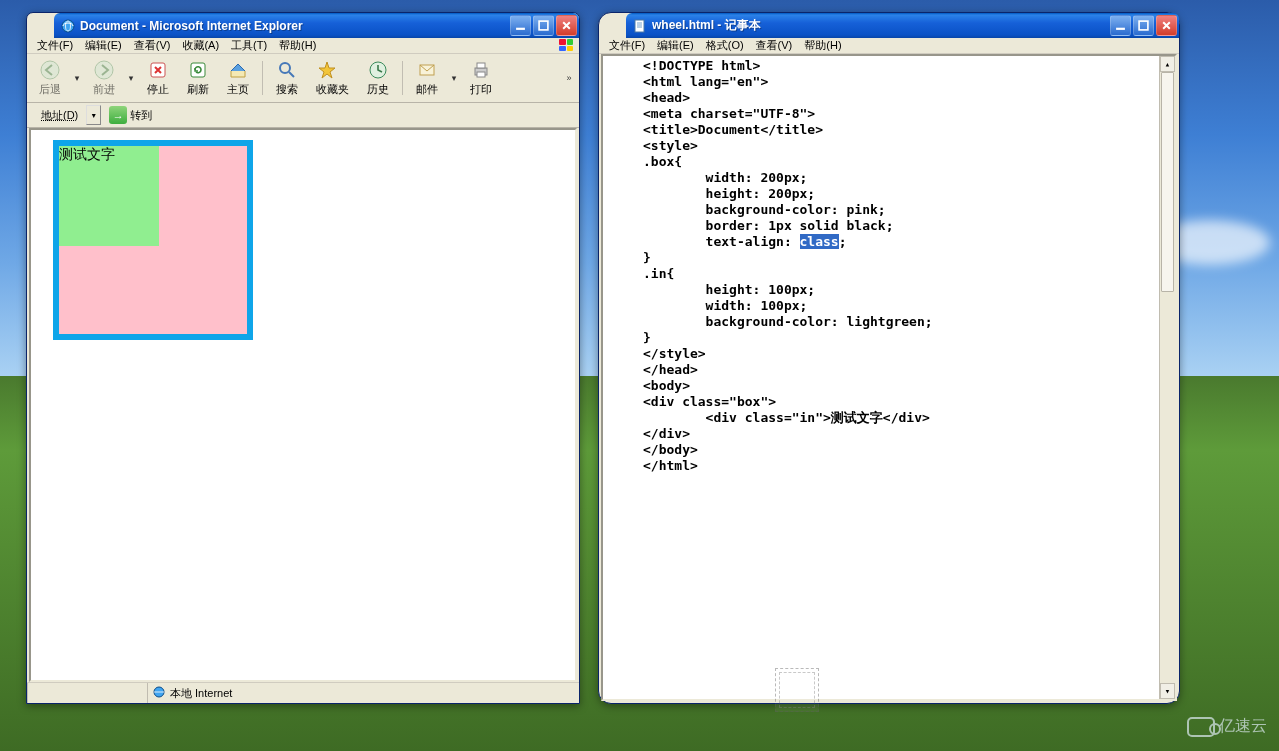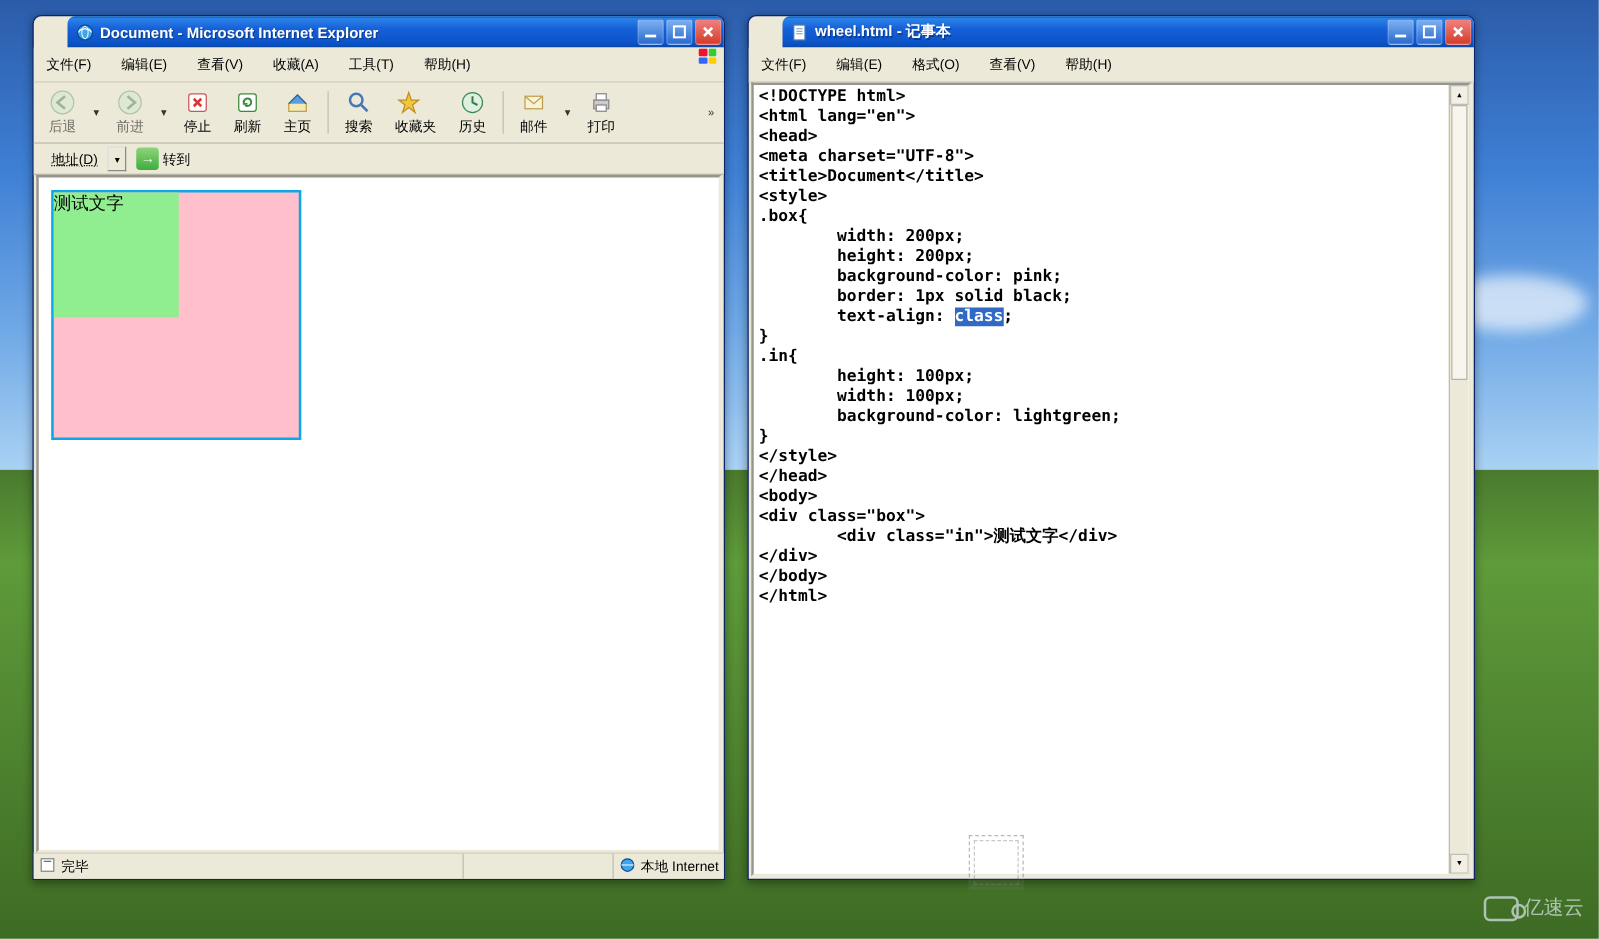--- a/index.html
+++ b/index.html
@@ -40,22 +40,22 @@
   border:1px solid #fff3;
   background: linear-gradient(to bottom, #7eb1f0, #2a6bcf);
   display:flex; align-items:center; justify-content:center;
   color:#fff; font-weight:bold; font-size:10px;
   cursor:pointer;
 }
 .winbtn.close { background: linear-gradient(to bottom, #f08080, #d23d2b); }
 .winbtn svg { width:11px; height:11px; }
 
 .menubar {
-  background:#ece9d8; height:28px;
-  display:flex; align-items:center; gap:12px;
+  background:#ece9d8; height:16px;
+  display:flex; align-items:center; gap:0;
   padding-left:4px;
   border-bottom:1px solid #d0ccc0;
   position:relative;
 }
 .menu-item { padding:2px 6px; cursor:pointer; }
 .menubar .xp-logo { position:absolute; right:2px; top:1px; width:18px; height:16px;}
 .xp-flag{display:grid;grid-template-columns:1fr 1fr;grid-template-rows:1fr 1fr;width:14px;height:12px;gap:1px;}
 .xp-flag span{border-radius:1px;}
 
 .toolbar {
@@ -88,38 +88,38 @@
 .go-btn{display:flex;align-items:center;gap:3px;padding:0 4px;cursor:pointer;}
 .go-sq{width:18px;height:18px;background:linear-gradient(to bottom,#8ed47a,#3eae3f);border-radius:3px;display:flex;align-items:center;justify-content:center;color:#fff;font-weight:bold;}
 
 .ie-content {
   flex:1; background:#fff;
   border:2px inset #ece9d8;
   margin:0 2px;
   padding:10px;
   overflow:auto;
 }
-.box-demo { width:200px; height:200px; background-color:pink; border:2px solid #0ea5e9; text-align:left; }
+.box-demo { width:200px; height:200px; background-color:pink; border:6px solid #0ea5e9; text-align:left;margin-left:12px; }
 .in-demo { height:100px; width:100px; background-color:lightgreen; font-size:14px; font-family:"SimSun";}
 
 .statusbar {
   height:21px; background:#ece9d8; border-top:1px solid #d0ccc0;
   display:flex; align-items:center; font-size:11px;
 }
 .status-left{flex:1; display:flex; align-items:center;gap:4px;padding-left:4px;}
 .status-right{display:flex;align-items:center;gap:4px;padding:0 4px;border-left:1px solid #c0bcb0;height:100%;}
 .status-mid{width:120px;border-left:1px solid #c0bcb0;height:100%;}
 
 
 .np-content {
   flex:1; background:#fff; border:2px inset #ece9d8; margin:0 2px 2px 2px;
   font-family:"NSimSun","SimSun","Courier New",monospace; font-size:13px; font-weight:bold;
   padding:2px 4px; position:relative; overflow:hidden;
 }
-.np-content pre{white-space:pre; line-height:16px;}
+.np-content pre{white-space:pre; line-height:16px;margin-left:36px;}
 .np-content .sel{background:#316ac5;color:#fff;}
 .np-scroll{position:absolute;right:0;top:0;bottom:0;width:16px;background:#ece9d8;border-left:1px solid #c0bcb0;}
 .np-scroll .thumb{position:absolute;top:16px;left:1px;right:1px;height:220px;background:#f7f5ee;border:1px solid #b8b4a8;border-radius:1px;}
 .np-scroll .arrow{position:absolute;left:0;right:0;height:16px;display:flex;align-items:center;justify-content:center;background:#f1efe6;border:1px solid #c0bcb0;font-size:9px;}
 .np-scroll .arrow.up{top:0;}
 .np-scroll .arrow.down{bottom:0;}
 .np-status{height:20px;background:#ece9d8;border-top:1px solid #c0bcb0;display:flex;justify-content:flex-end;align-items:center;padding-right:40px;}
 
 .watermark{position:absolute;right:12px;bottom:14px;color:#dce9f0;opacity:0.7;font-size:16px;display:flex;align-items:center;gap:4px;}
 .watermark .wm-ico{width:28px;height:20px;border:2px solid #dce9f0;border-radius:5px;position:relative;}
@@ -292,39 +292,32 @@
     </div>
   </div>
 
   <div class="ie-content">
     <div class="box-demo">
       <div class="in-demo">测试文字</div>
     </div>
   </div>
 
   <div class="statusbar">
-    <div class="status-left">
-      <span><svg width="14" height="14" viewBox="0 0 14 14">
-            <rect x="2" y="2" width="10" height="10" fill="#fff" stroke="#888"></rect>
-            <path d="M4 4 L10 4" stroke="#4678b8"></path>
-          </svg></span>
-      <span>完毕</span>
-    </div>
     <div class="status-mid"></div>
     <div class="status-right">
       <span><svg width="14" height="14" viewBox="0 0 14 14">
             <circle cx="7" cy="7" r="5" fill="#3fa4f0" stroke="#0b4c88"></circle>
             <path d="M2 7h10" stroke="#fff" stroke-width="0.8"></path>
           </svg></span>
       <span>本地 Internet</span>
     </div>
   </div>
 </div>
 
-<div class="window" style="left:598px; top:12px; width:582px; height:692px;">
+<div class="window" style="left:598px; top:12px; width:582px; height:692px;border-radius:13px;">
   <div class="titlebar">
     <span class="icon-slot">
       <svg viewBox="0 0 16 16">
           <rect x="3" y="2" width="9" height="12" fill="#fff" stroke="#4a78a8"></rect>
           <path d="M5 5h5M5 7h5M5 9h5" stroke="#6a98c8" stroke-width="0.9"></path>
         </svg>
     </span>
     <span class="title">wheel.html - 记事本</span>
     <div class="winbtns">
       <div class="winbtn">

